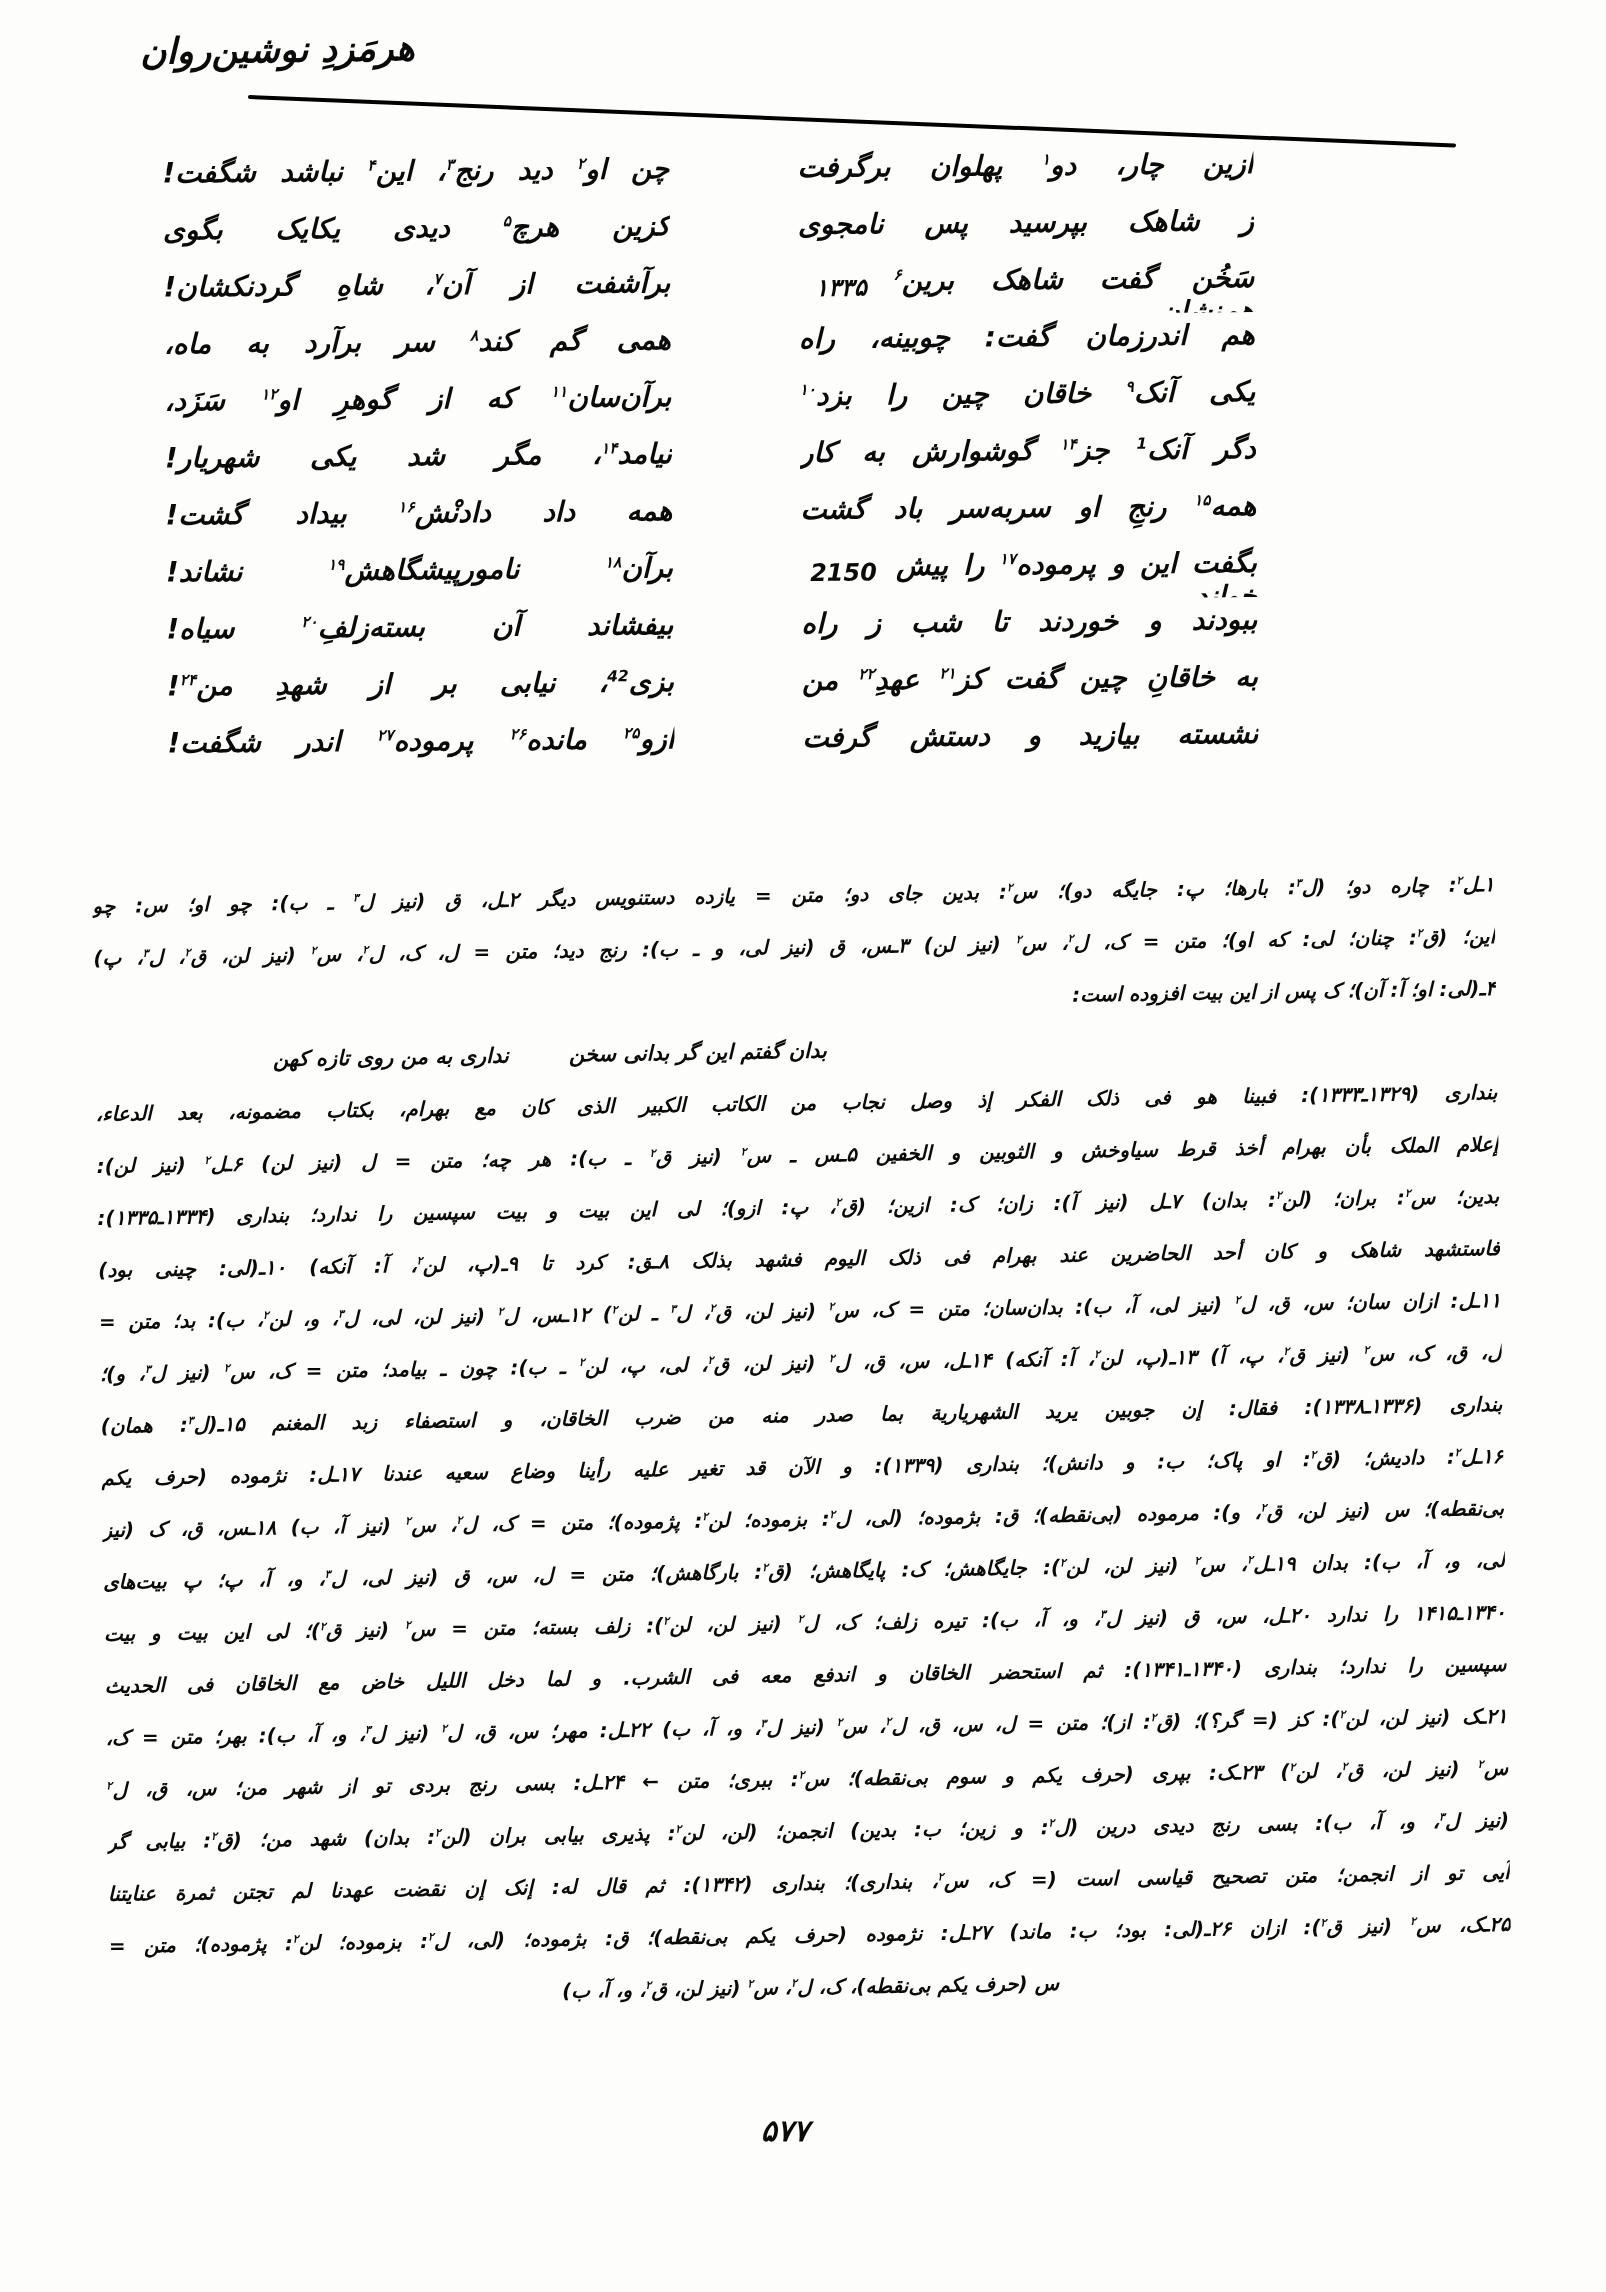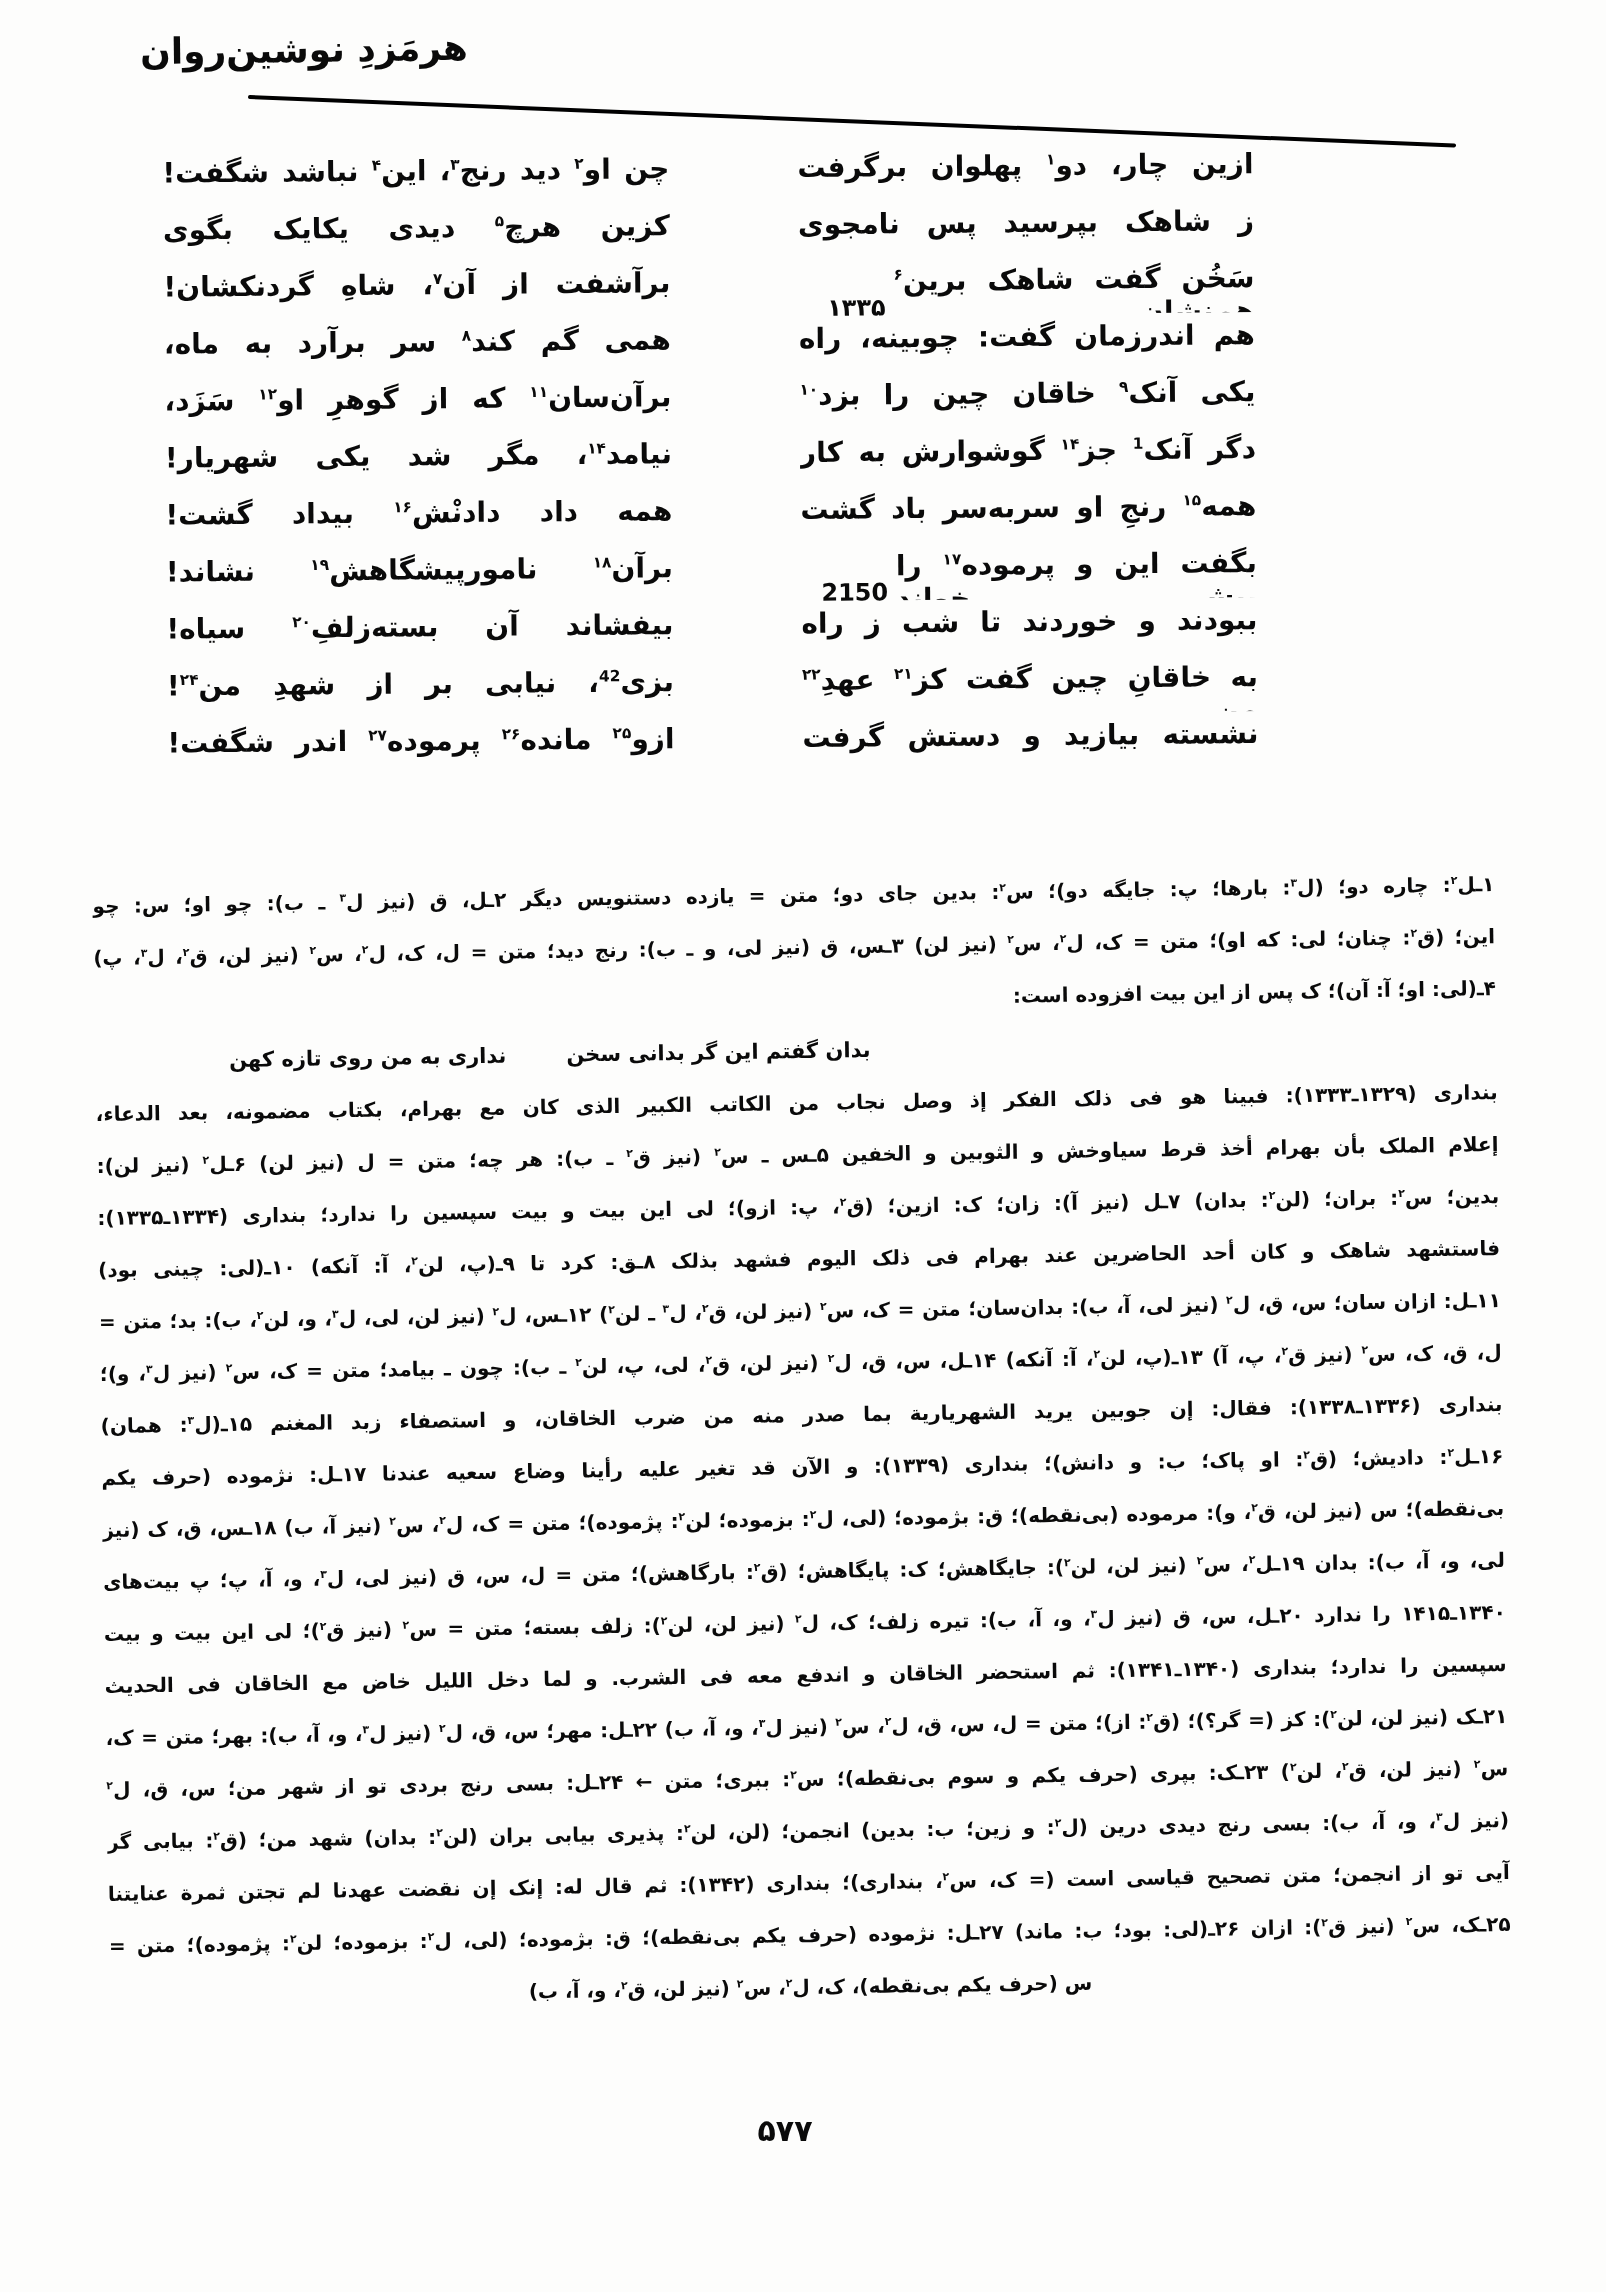--- a/index.html
+++ b/index.html
@@ -3,20 +3,21 @@
 <meta charset="utf-8">
 <style>
   html,body{margin:0;padding:0;background:#ffffff;}
   .page{
     position:relative;
     width:1607px;height:2292px;
     background:#fdfdfc;
     overflow:hidden;
     font-family:"DejaVu Sans", sans-serif;
     color:#0a0a0a;
+    font-style:italic;
   }
   
   .running-head{
     position:absolute;left:141px;top:29px;
     font-size:36px;font-weight:bold;
     transform:rotate(-0.8deg);
     white-space:nowrap;
     direction:rtl;
   }
   .head-rule{
@@ -36,21 +37,21 @@
     font-size:28px;font-weight:bold;
     direction:rtl;
     text-align:justify;text-align-last:justify;
     white-space:normal;
   }
   .hemi.h-right{left:801px;width:456px;}
   .hemi.h-left{left:166px;width:507px;}
   .vrow.has-num .hemi.h-right{left:896px;width:361px;}
   .vnum{
     position:absolute;left:799px;top:15.4px;width:89px;
-    font-size:24px;font-weight:bold;text-align:right;margin-top:20px;
+    font-size:24px;font-weight:bold;text-align:center;
   }
   sup{font-size:0.55em;line-height:0;vertical-align:super;}
   
   .apparatus{
     position:absolute;top:871px;left:102px;width:1402px;
     transform:rotate(-0.9deg);
     direction:rtl;
     font-size:20px;font-weight:bold;
   }
   .app-line{

